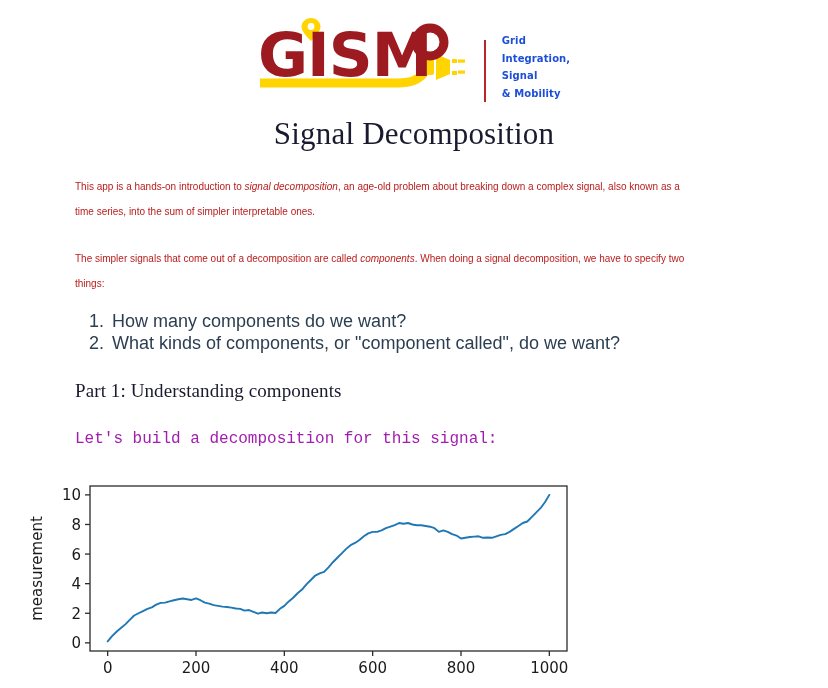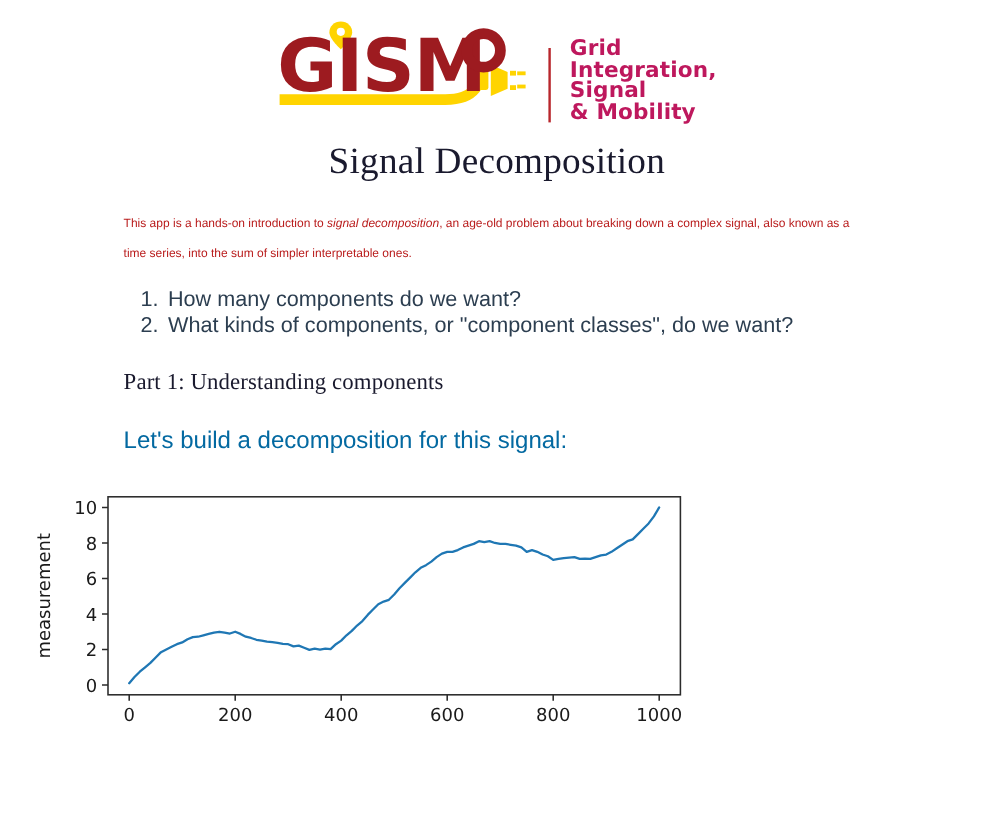--- a/index.html
+++ b/index.html
@@ -35,33 +35,33 @@
   }
   .logo-mark svg { display: block; }
 
   .logo-divider {
     width: 2px;
     height: 62px;
     background: #b8262c;
     margin: 4px 16px 0 14px;
   }
   .logo-words {
-    color: #be185d;
+    color: #1d4ed8;
     font-family: "DejaVu Sans", sans-serif;
-    font-size: 18px;
+    font-size: 10px;
     font-weight: 600;
     line-height: 17.5px;
     letter-spacing: 0.1px;
     padding-top: 6px;
   }
   .logo-words div { white-space: nowrap; }
 
   
   .page {
-    padding: 0 103px;
+    padding: 0 75px;
   }
   h1.title {
     font-family: "Liberation Serif", serif;
     font-weight: 400;
     font-size: 31px;
     line-height: 36px;
     color: #1a1a2e;
     text-align: center;
     margin: 14px 0 0 0;
     letter-spacing: 0.2px;
@@ -90,24 +90,25 @@
   h2.section {
     font-family: "Liberation Serif", serif;
     font-weight: 400;
     font-size: 19px;
     line-height: 30px;
     color: #1a1a2e;
     margin: 22px 0 0 0;
     letter-spacing: 0.1px;
   }
   p.lead {
-    font-size: 20px;
+    font-size: 16px;
     line-height: 22px;
     margin: 22px 0 0 0;
-    color: #0369a1;
+    color: #a21caf;
+    font-family: Liberation Mono, monospace;
   }
 
   
   .chart-wrap {
     margin-top: 26px;
     margin-left: 22px;
   }
   .chart-svg {
     display: block;
   }
@@ -182,24 +183,27 @@
 </div>
 
 <div class="page">
 
   <h1 class="title">Signal Decomposition</h1>
 
   <p class="para">
     <span>This app is a hands-on introduction to </span><em>signal decomposition</em><span>, an age-old problem about breaking down a complex signal, also known as a time series, into the sum of simpler interpretable ones.</span>
   </p>
 
+  <p class="para">
+    <span>The simpler signals that come out of a decomposition are called </span><em>components</em><span>. When doing a signal decomposition, we have to specify two things:</span>
+  </p>
 
   <ol class="qlist">
     <li>How many components do we want?</li>
-    <li>What kinds of components, or "component classes", do we want?</li>
+    <li>What kinds of components, or "component called", do we want?</li>
   </ol>
 
   <h2 class="section">Part 1: Understanding components</h2>
 
   <p class="lead">Let's build a decomposition for this signal:</p>
 
 </div>
 
 <div class="chart-wrap">
   <svg class="chart-svg" id="chart" width="560" height="215" viewBox="0 0 560 215" xmlns="http://www.w3.org/2000/svg">

